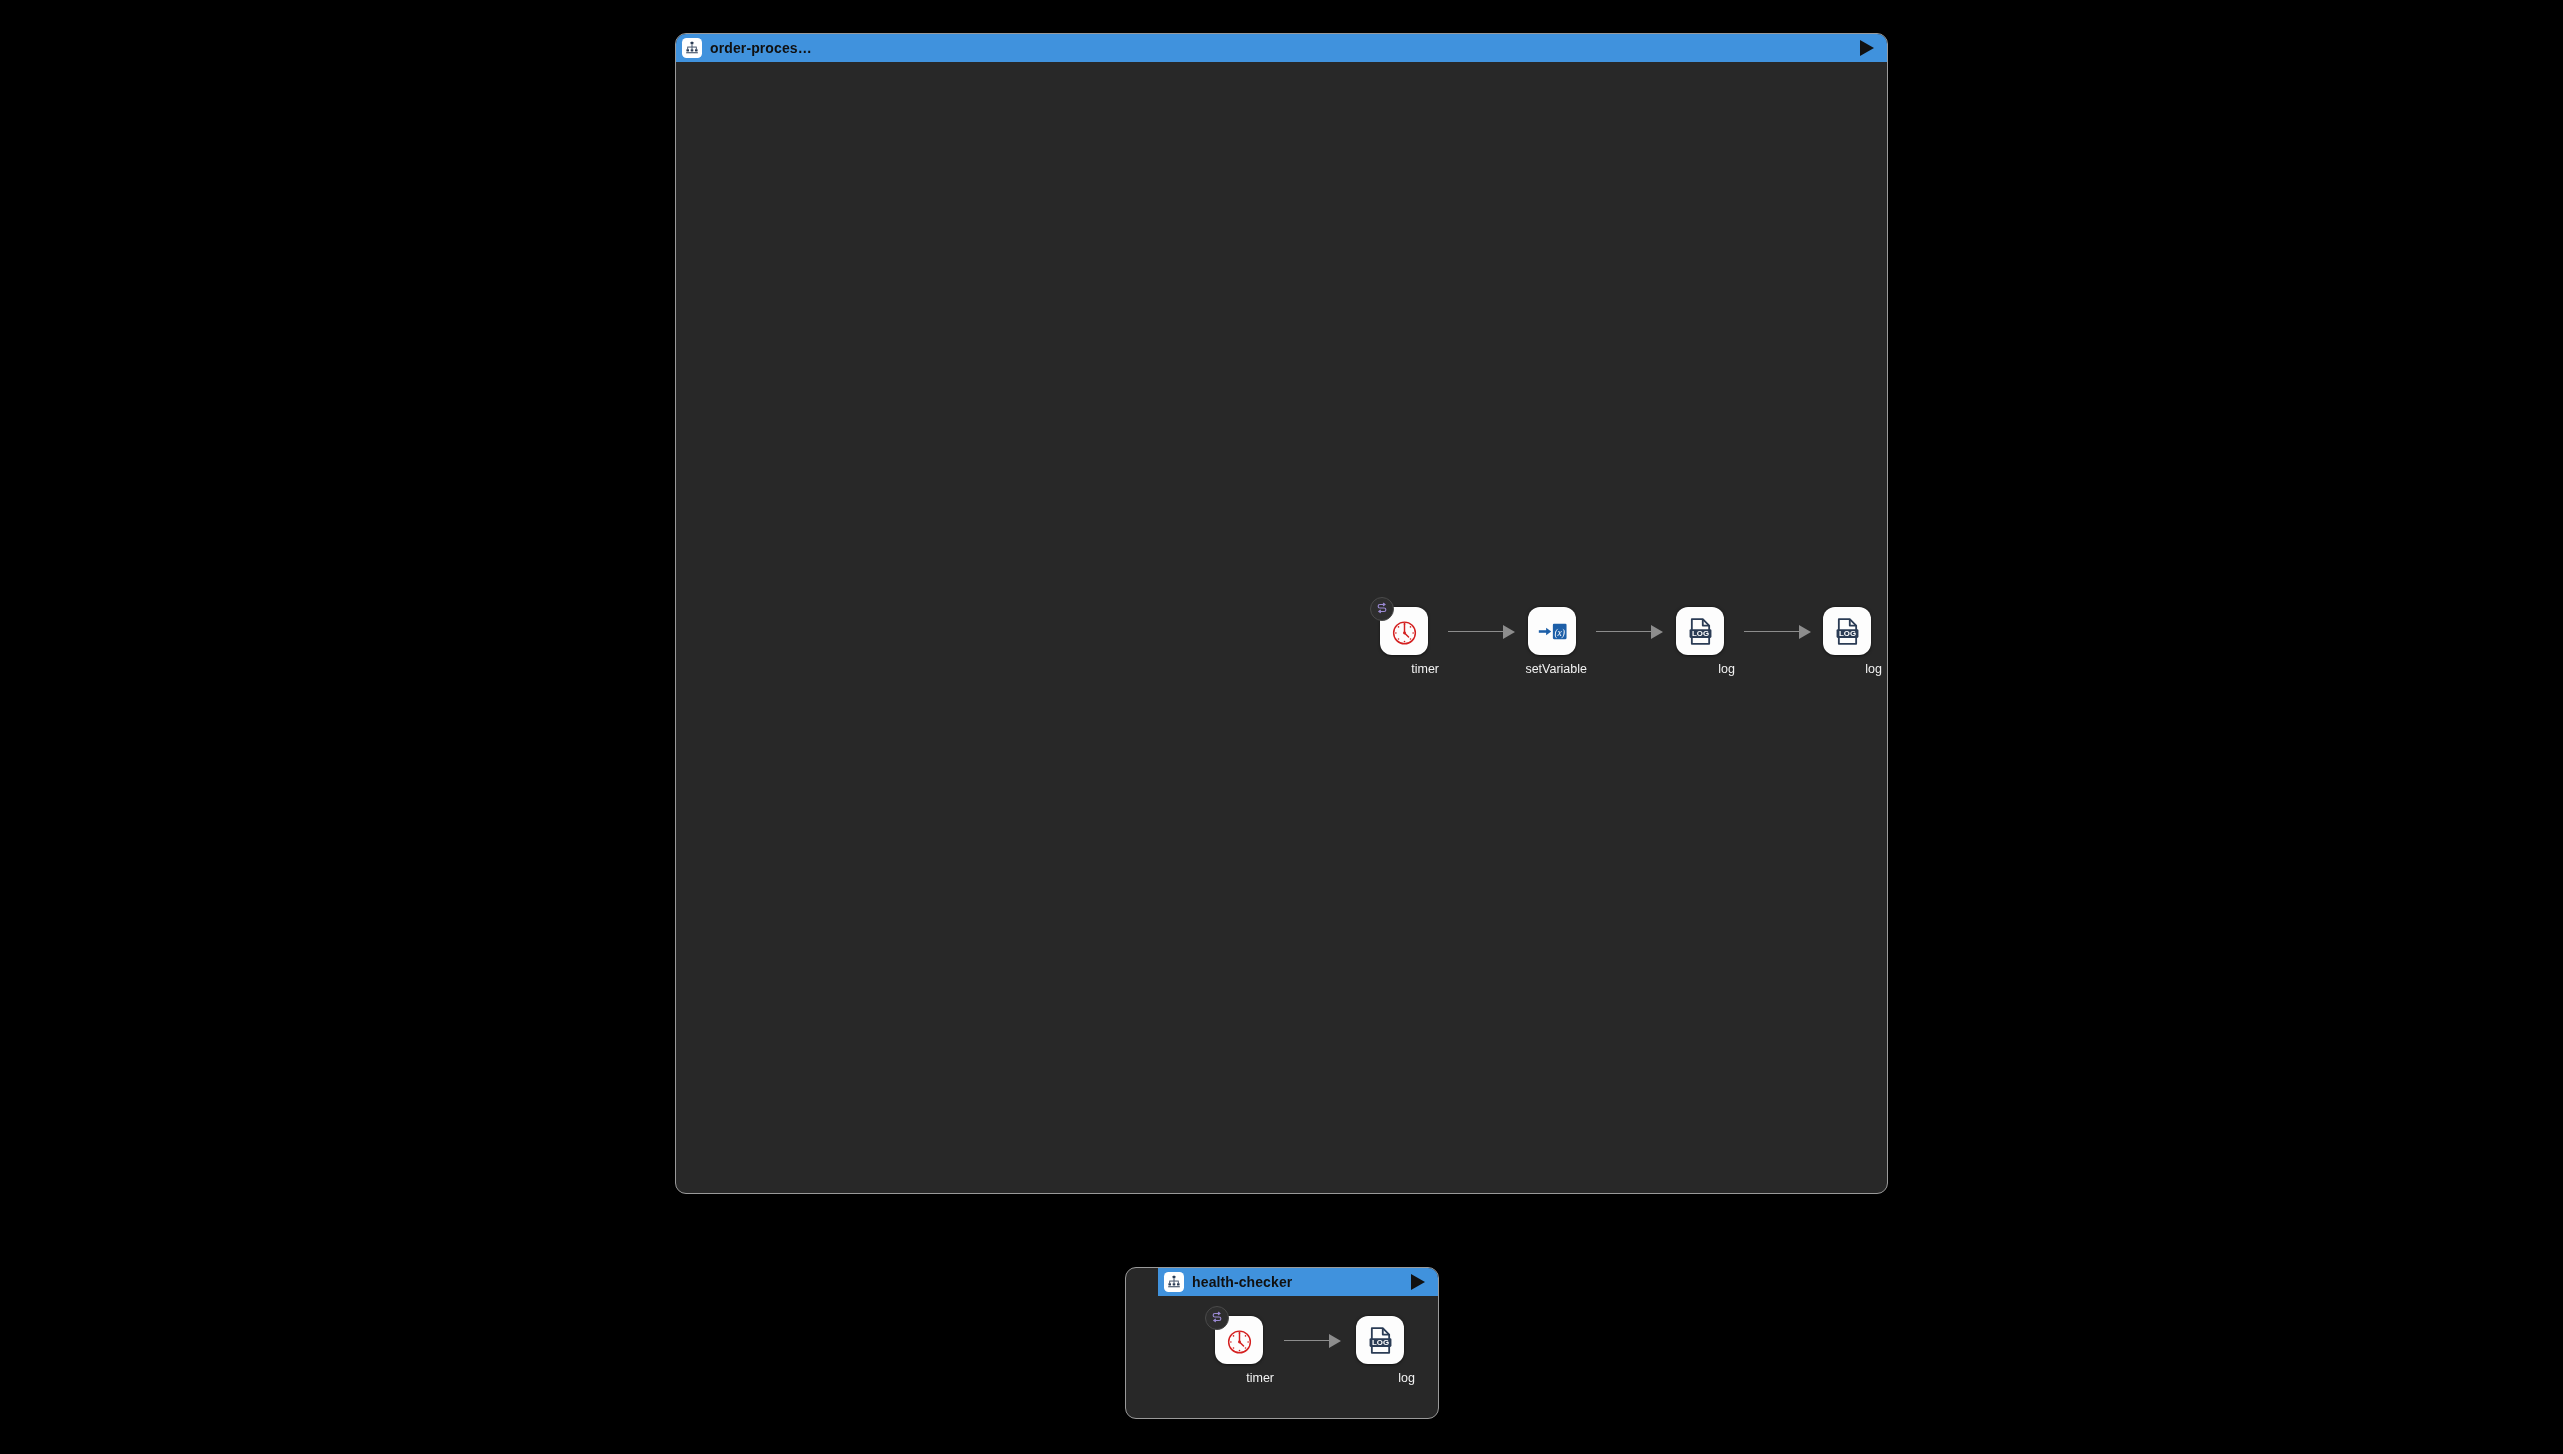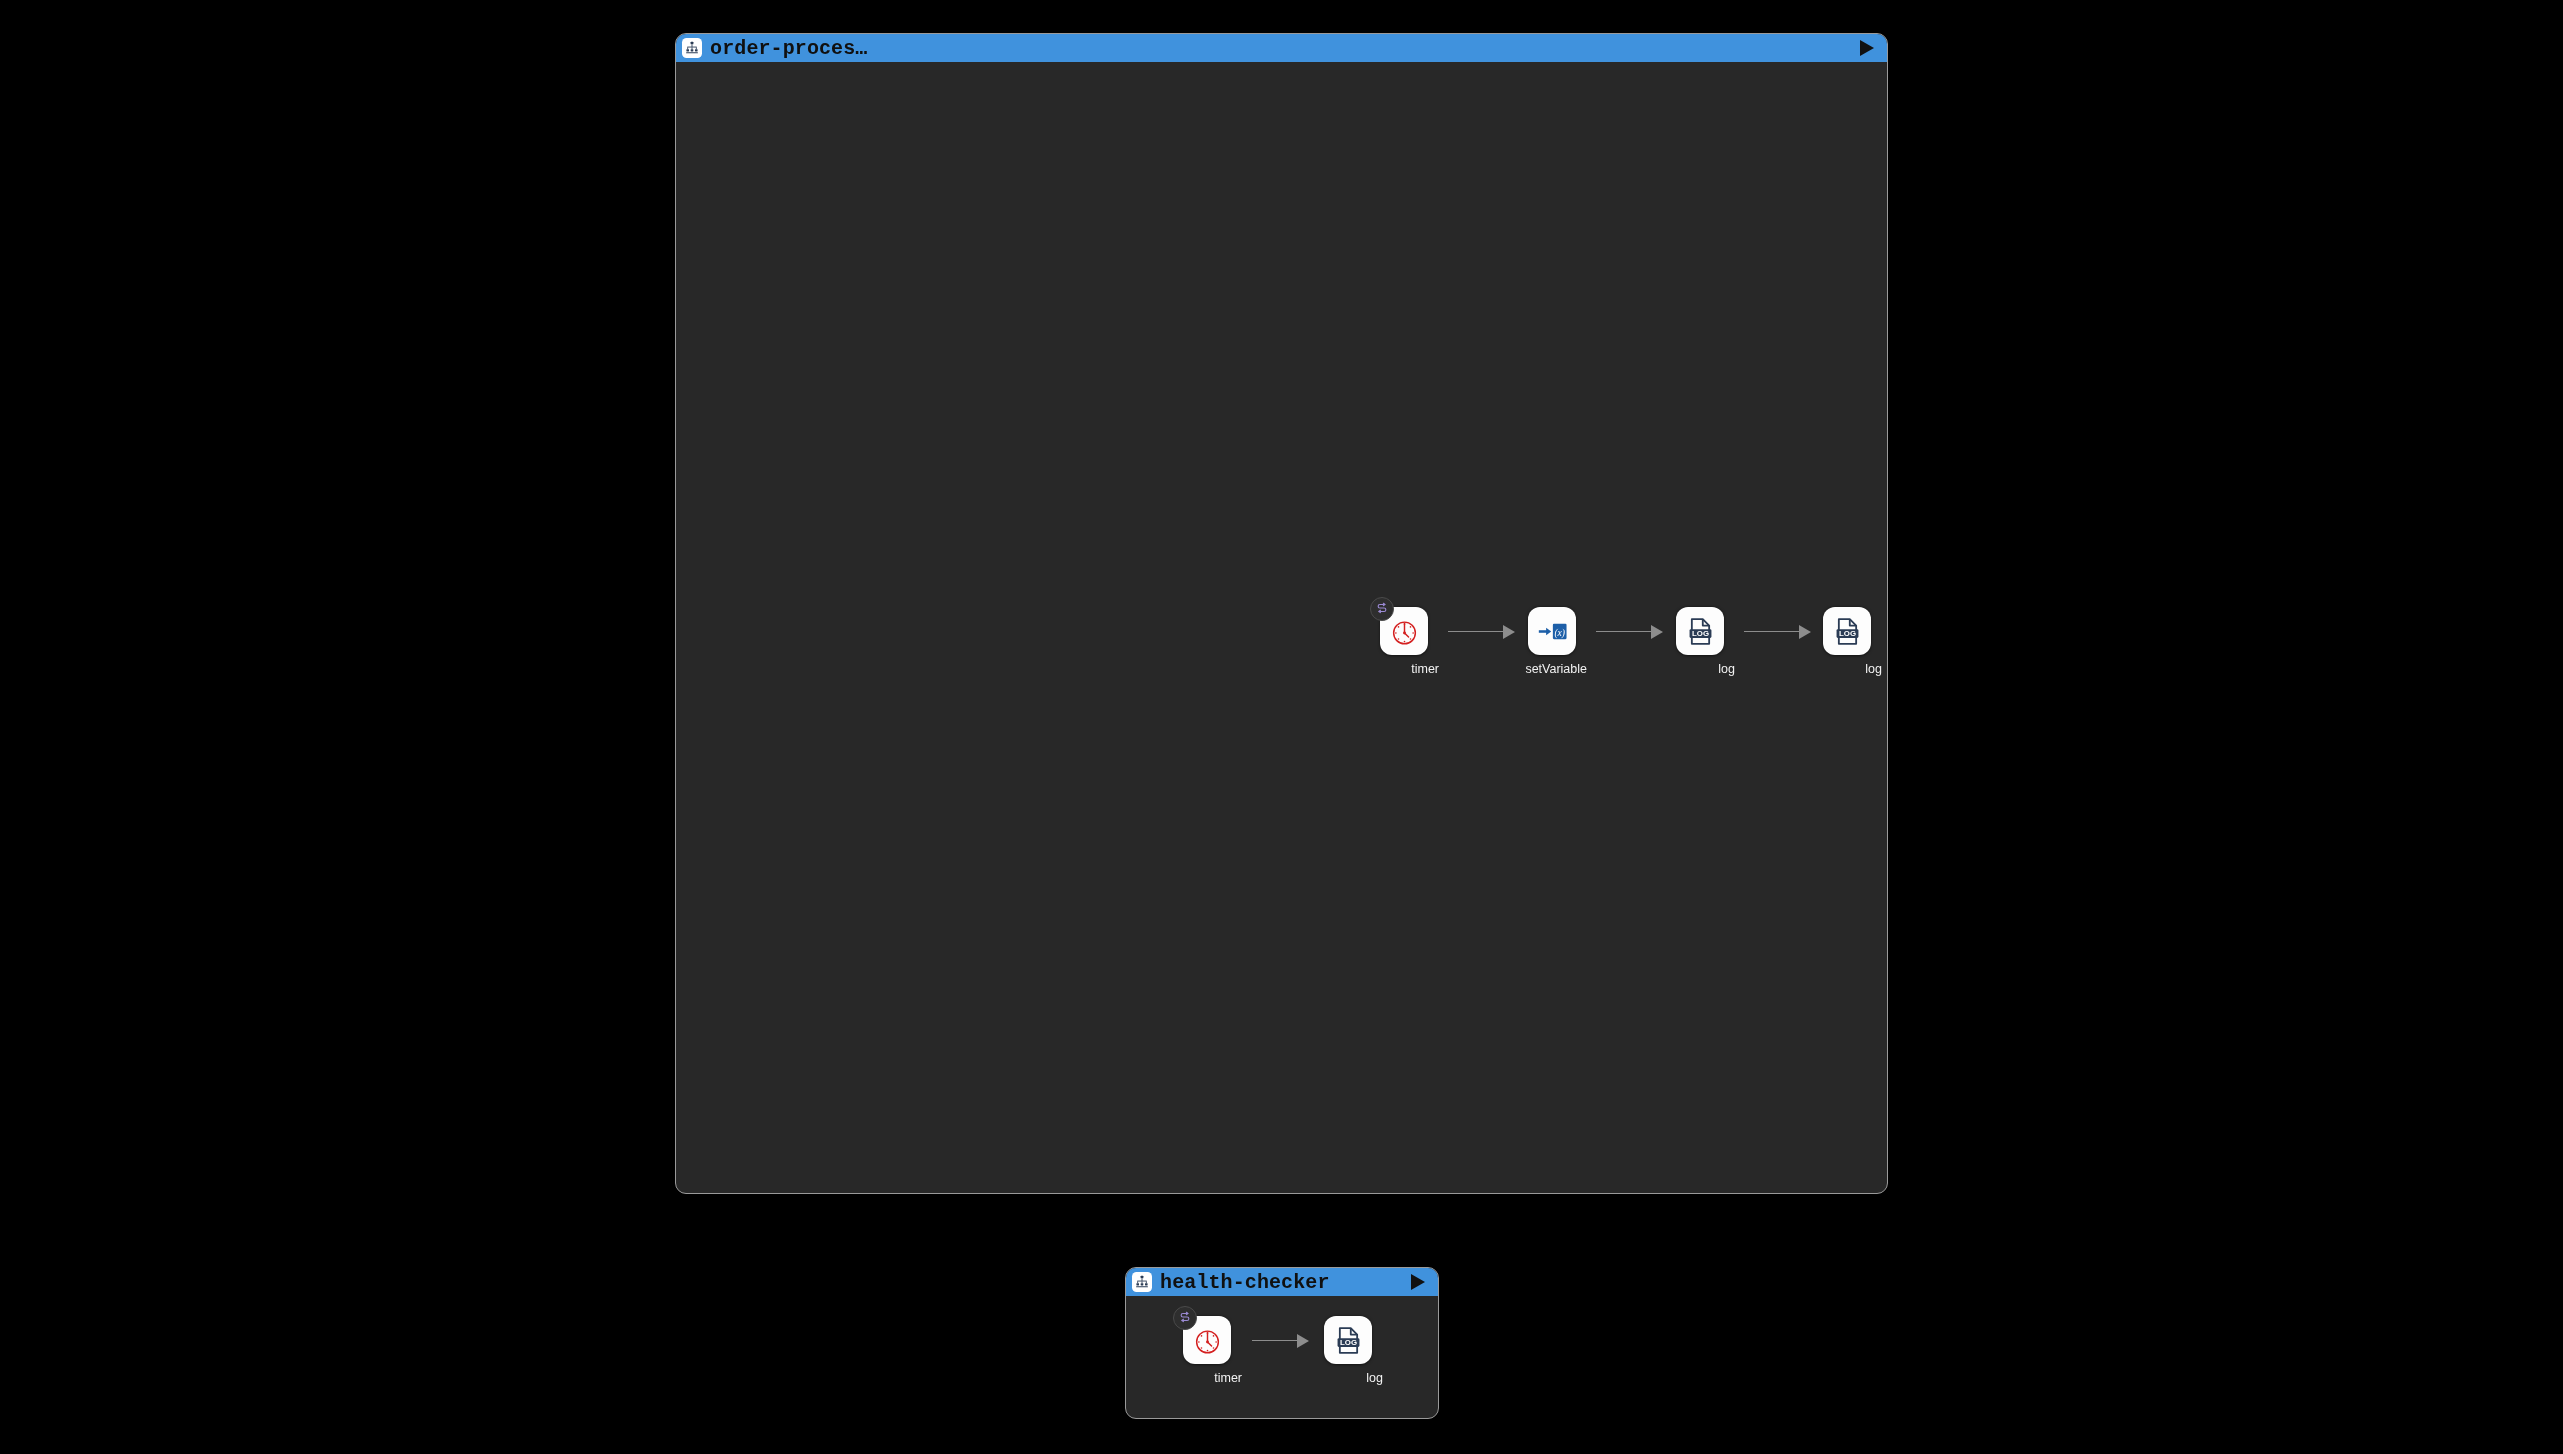--- a/index.html
+++ b/index.html
@@ -45,27 +45,26 @@
     border-radius: 4.6px;
     display: flex;
     align-items: center;
     justify-content: center;
     flex: 0 0 auto;
     color: #2b3c55;
   }
   .head-icon svg { display: block; }
 
   .head-title {
-    font-size: 20px;
+    font-size: 14px;
     font-weight: bold;
     color: #101010;
     letter-spacing: 0.1px;
     white-space: nowrap;
     overflow: hidden;
-    font-family: Liberation Mono, monospace;
   }
 
   .play-btn {
     position: absolute;
     right: 13px;
     top: 50%;
     transform: translateY(-50%);
     width: 0; height: 0;
     border-left: 14px solid #111111;
     border-top: 8.3px solid transparent;
@@ -238,21 +237,21 @@
             <rect x="5" y="14.4" width="24" height="9.6" rx="1.4" fill="#2b3c55"></rect>
             <text x="17" y="22.1" text-anchor="middle" font-family="'Liberation Sans', sans-serif" font-weight="bold" font-size="8.6" fill="#ffffff">LOG</text>
           </svg>
         </div>
         <div class="node-label">log</div>
       </div>
 
     </div>
   </div>
 
-  <div class="panel route" style="left:1125px; top:1267px; width:314px; height:152px;">
+  <div class="panel route" style="left:1125px; top:1267px; width:314px; height:152px;padding-left:32px;">
     <div class="panel-head">
       <span class="head-icon">
         <svg width="14" height="14" viewBox="0 0 16 16" fill="currentColor">
           <rect x="6.4" y="0.8" width="3.2" height="3" rx=".6"></rect>
           <rect x="7.5" y="3.8" width="1" height="3"></rect>
           <rect x="2.6" y="6.4" width="10.8" height="1"></rect>
           <rect x="2.6" y="7.2" width="1" height="2.2"></rect>
           <rect x="7.5" y="7.2" width="1" height="2.2"></rect>
           <rect x="12.4" y="7.2" width="1" height="2.2"></rect>
           <rect x="1.6" y="9.3" width="3" height="2.6" rx=".5"></rect>

